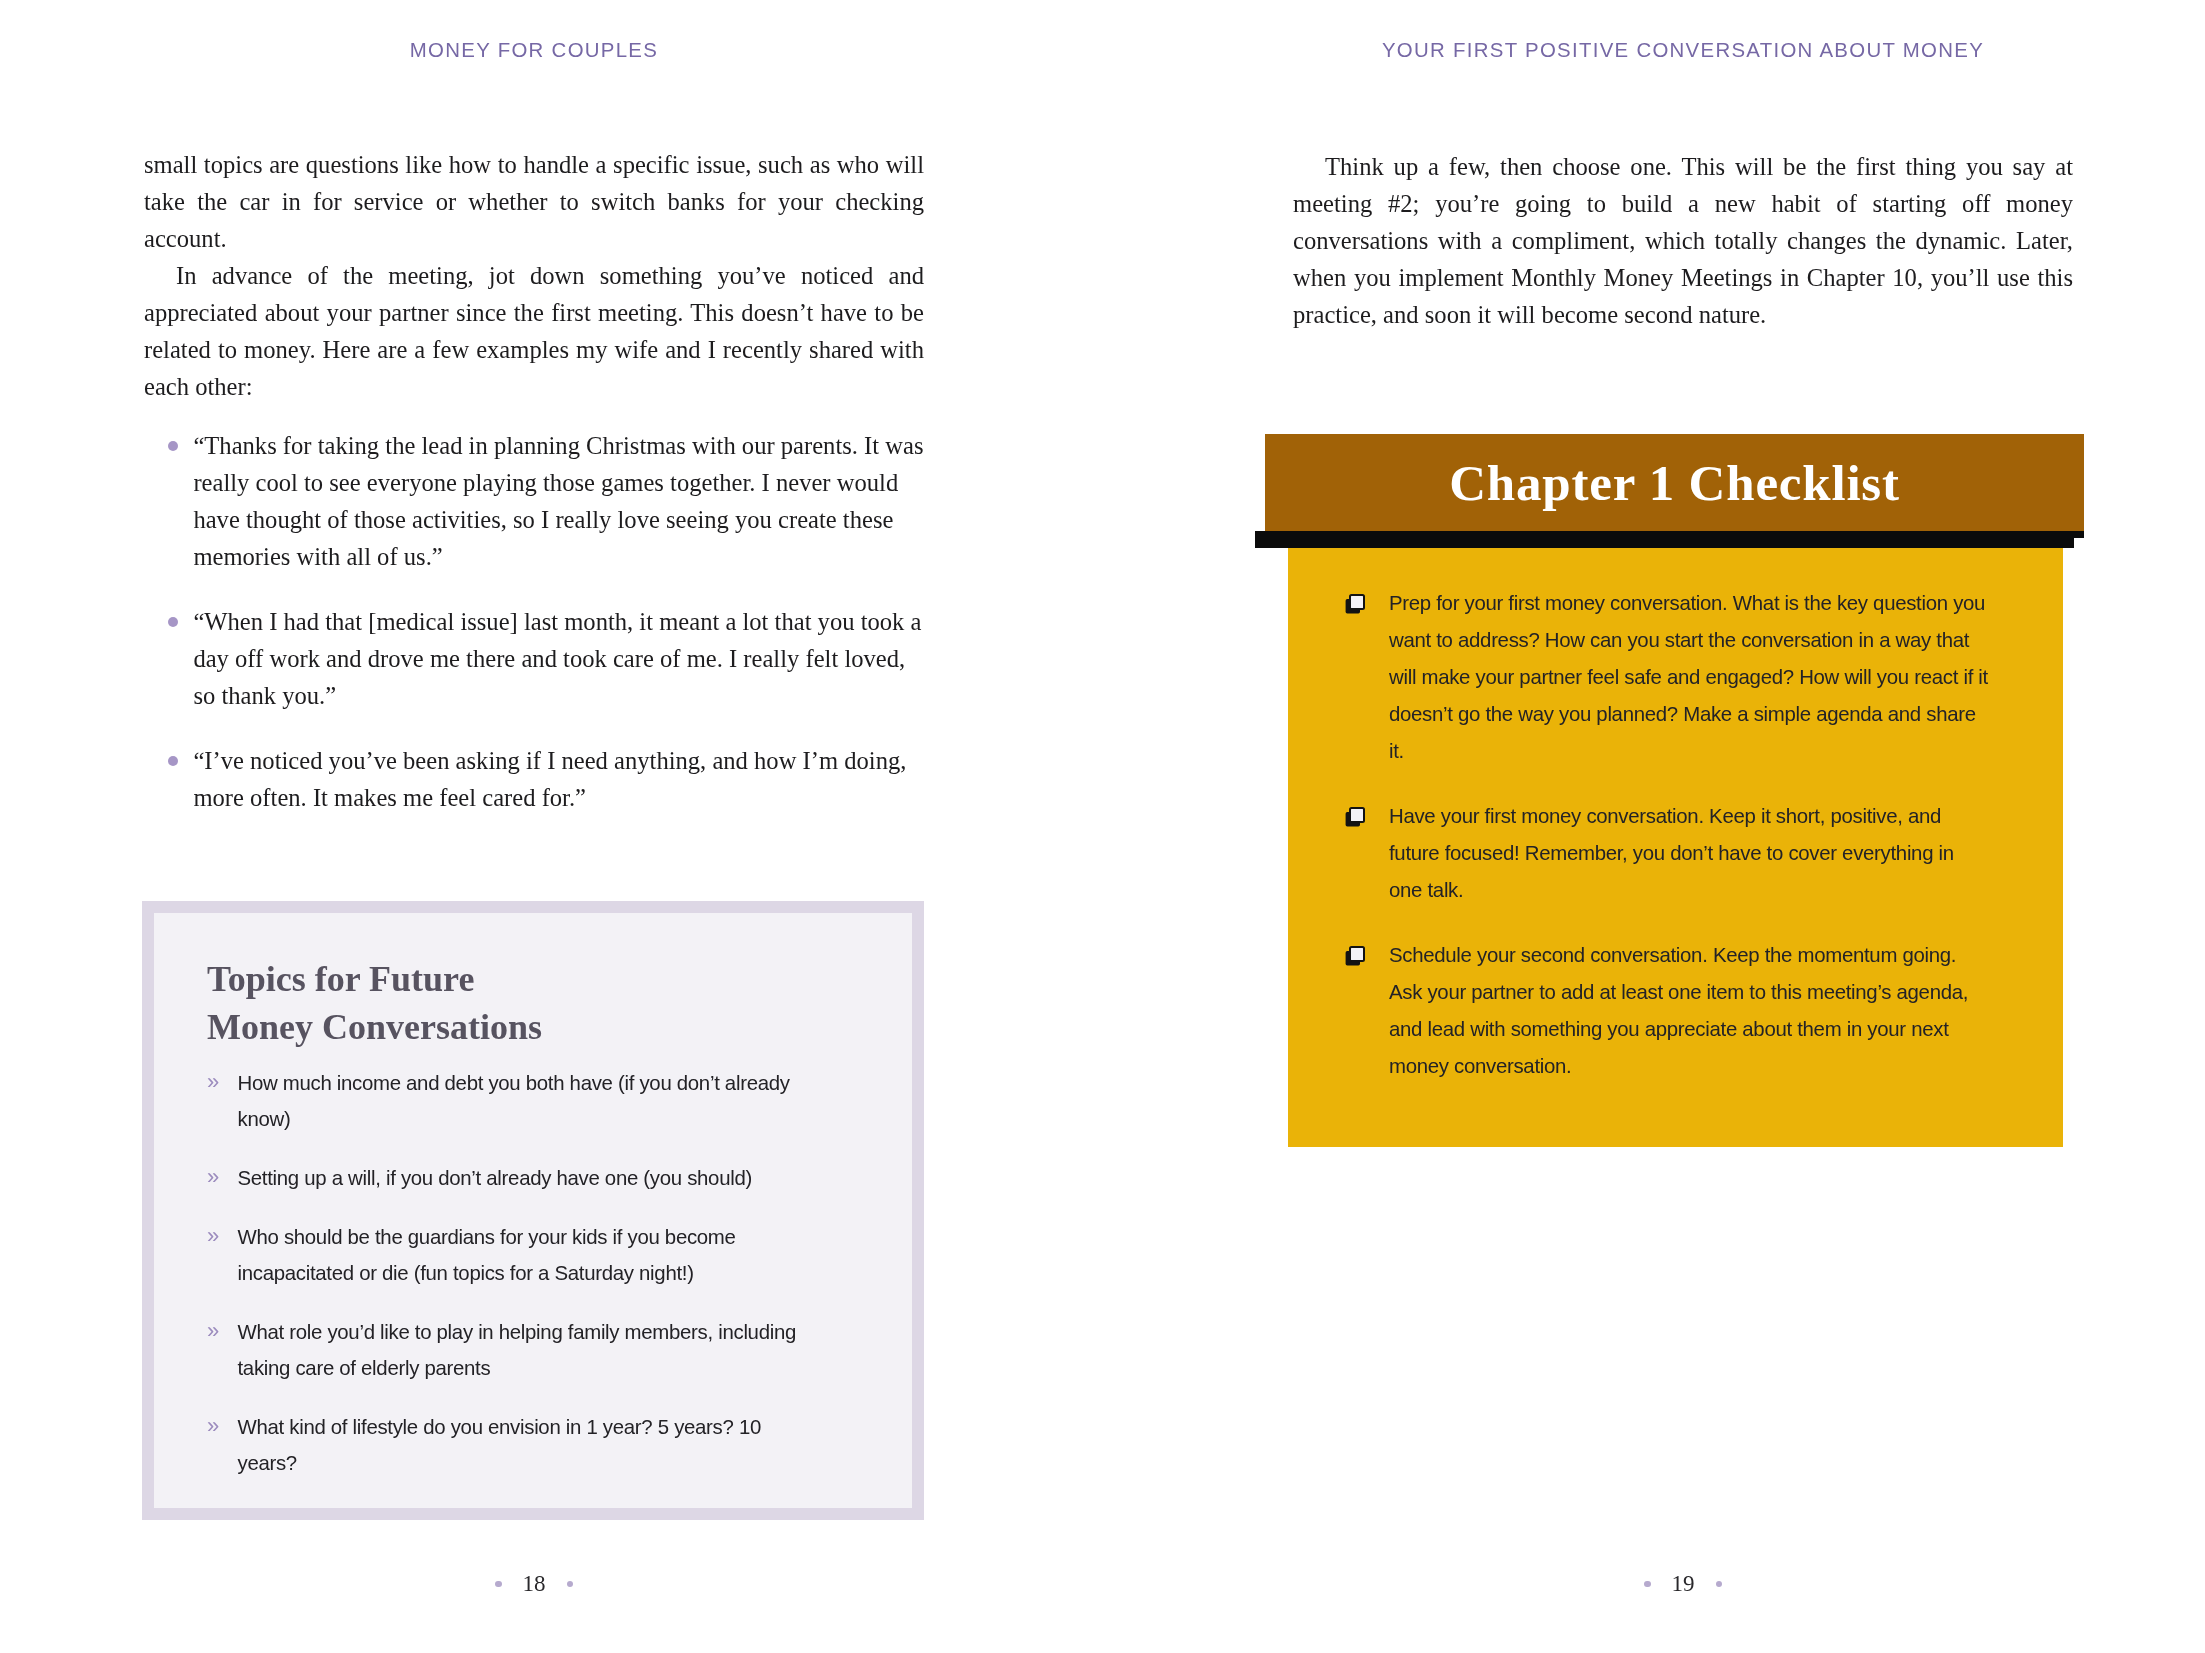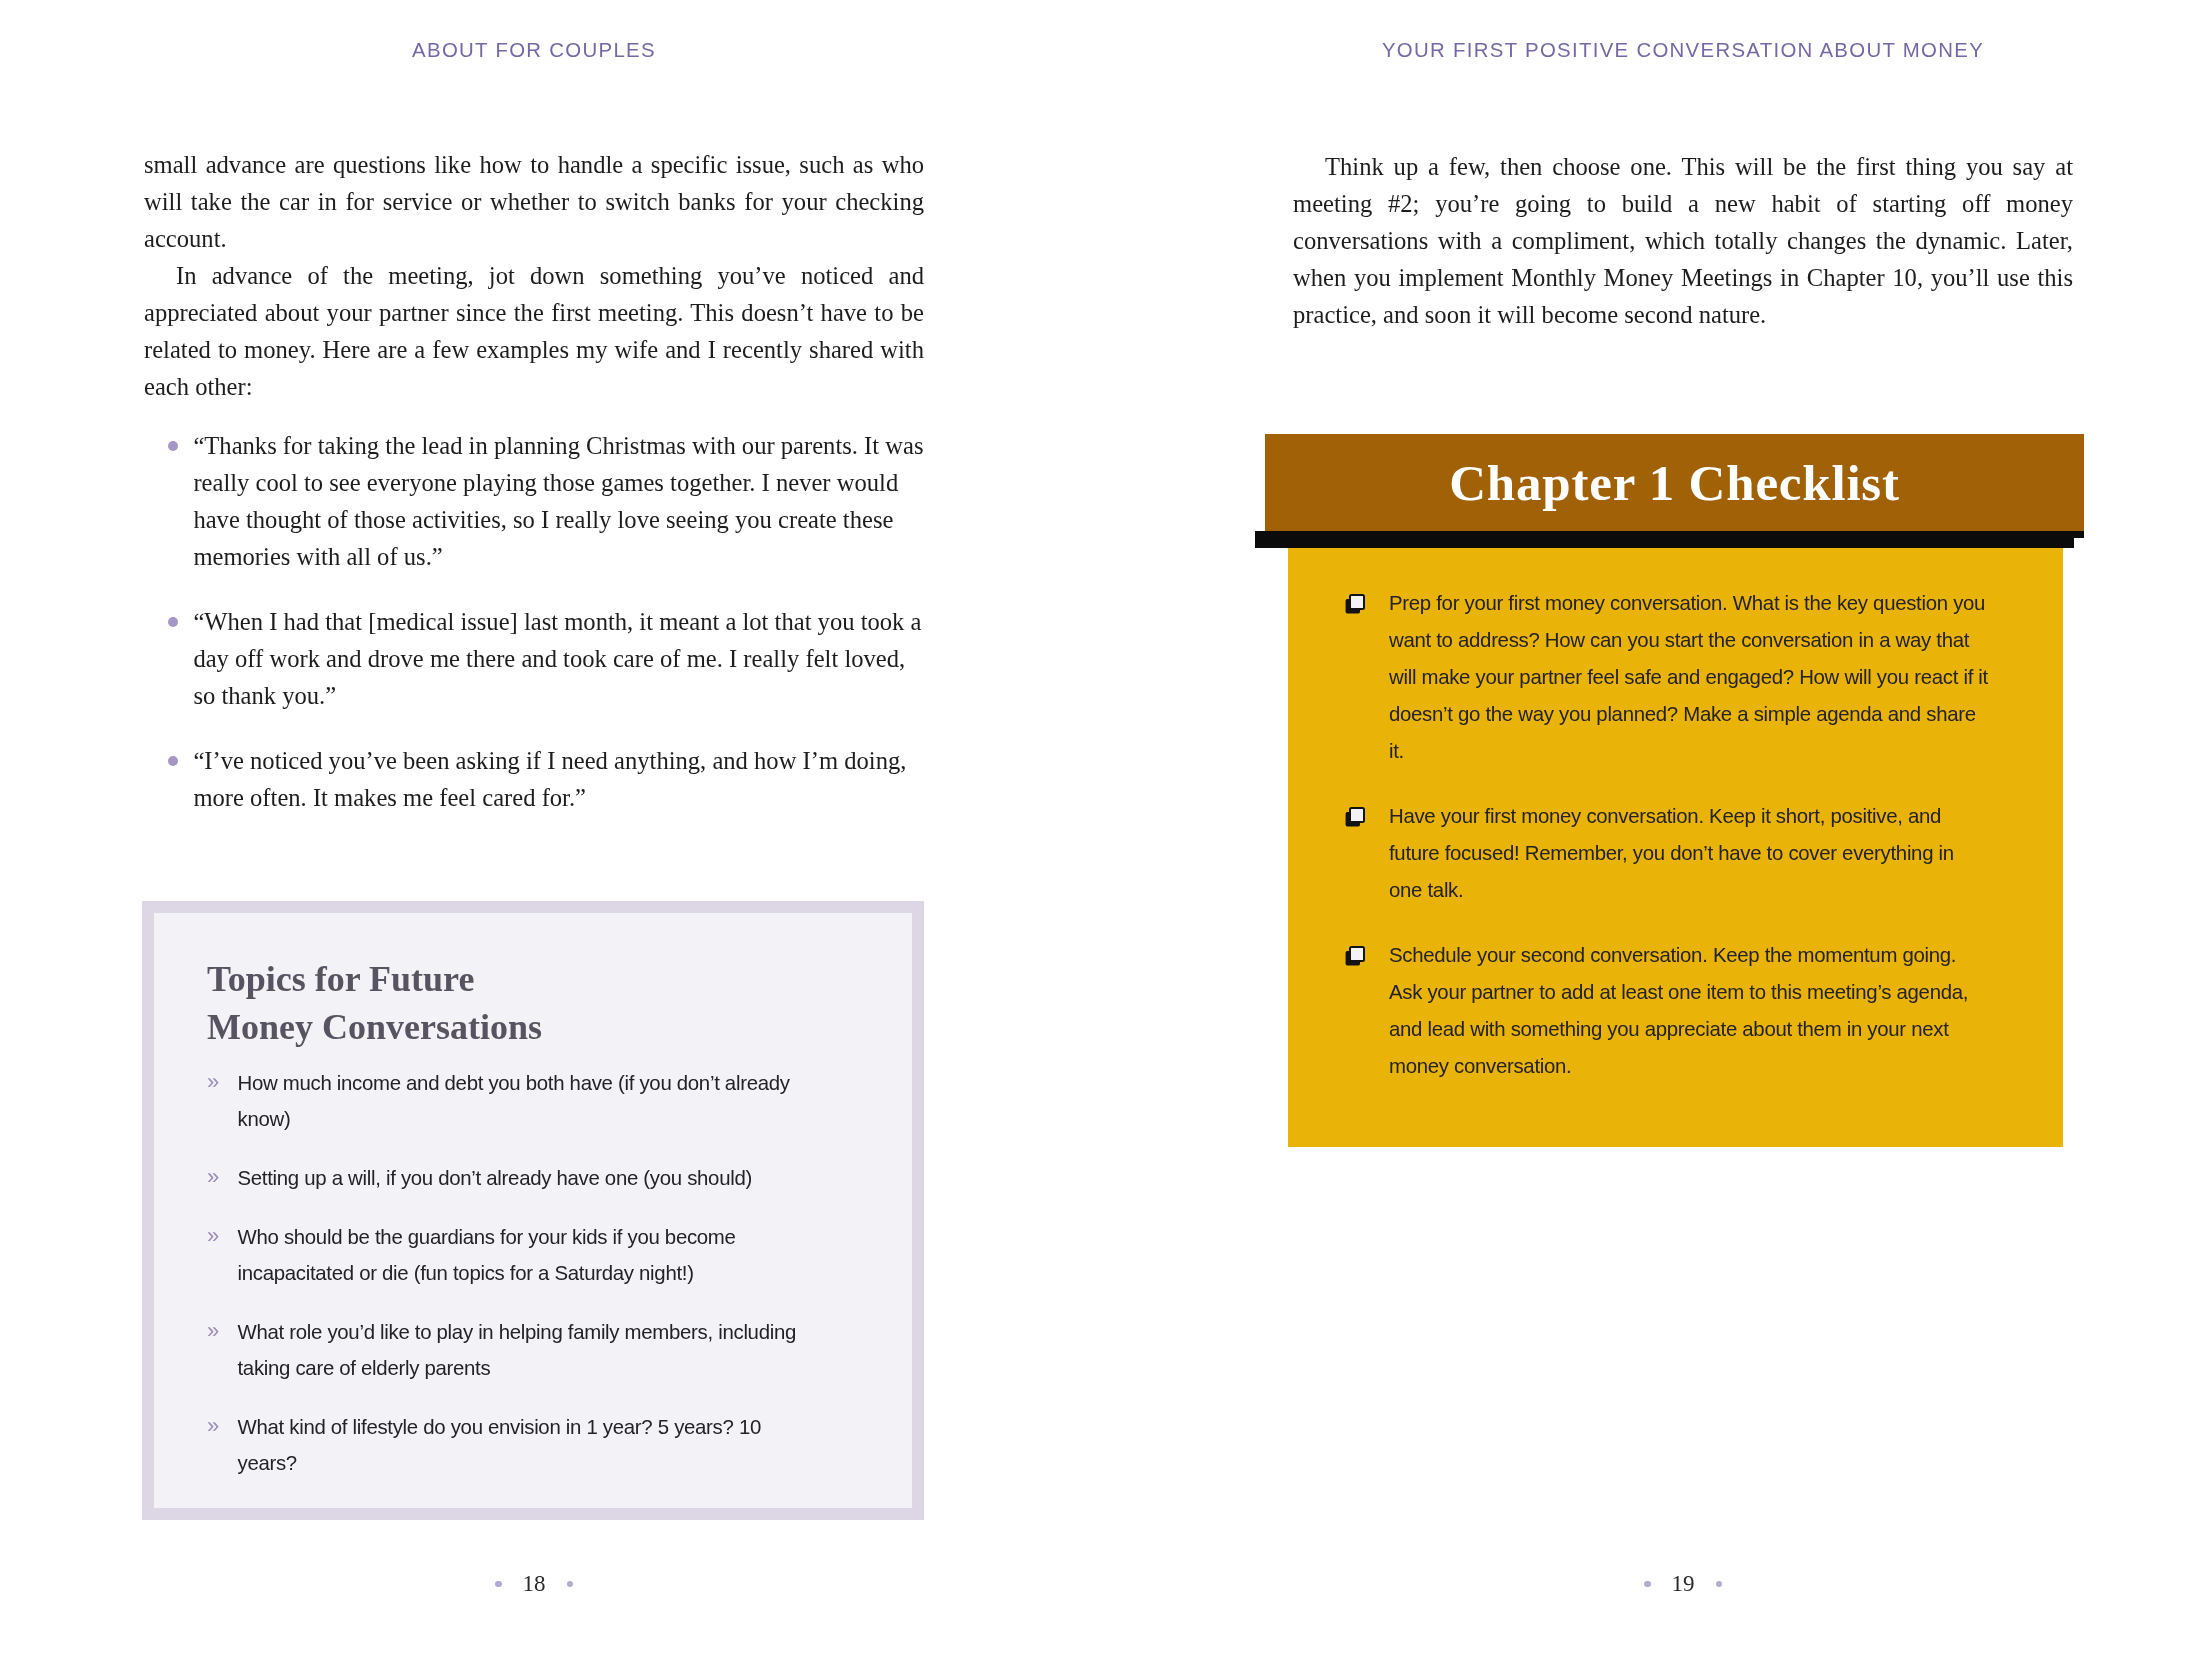--- a/index.html
+++ b/index.html
@@ -81,24 +81,24 @@
     width:780px;display:flex;align-items:center;justify-content:center;gap:21px;
     font-size:23px;color:#2a292c;
   }
   .folio .f-dot{width:6.8px;height:6.8px;border-radius:50%;background:#b6aace;display:inline-block;}
 </style>
 </head>
 <body>
 
 <div class="abs" style="left:0;top:0;width:1103px;height:1654px;">
 
-  <div class="abs running-head" style="left:144px;top:39px;">ABOUT FOR COUPLES</div>
+  <div class="abs running-head" style="left:144px;top:39px;">MONEY FOR COUPLES</div>
 
   <div class="abs body-flow" style="left:144px;top:146px;">
-    <p>small advance are questions like how to handle a specific issue, such as who will take the car in for service or whether to switch banks for your checking account.</p>
+    <p>small topics are questions like how to handle a specific issue, such as who will take the car in for service or whether to switch banks for your checking account.</p>
     <p class="indent">In advance of the meeting, jot down something you’ve noticed and appreciated about your partner since the first meeting. This doesn’t have to be related to money. Here are a few examples my wife and I recently shared with each other:</p>
 
     <ul class="quote-list">
       <li>
         <span class="q-dot"></span>
         <span>“Thanks for taking the lead in planning Christmas with our parents. It was really cool to see everyone playing those games together. I never would have thought of those activities, so I really love seeing you create these memories with all of us.”</span>
       </li>
       <li>
         <span class="q-dot"></span>
         <span>“When I had that [medical issue] last month, it meant a lot that you took a day off work and drove me there and took care of me. I really felt loved, so thank you.”</span>

